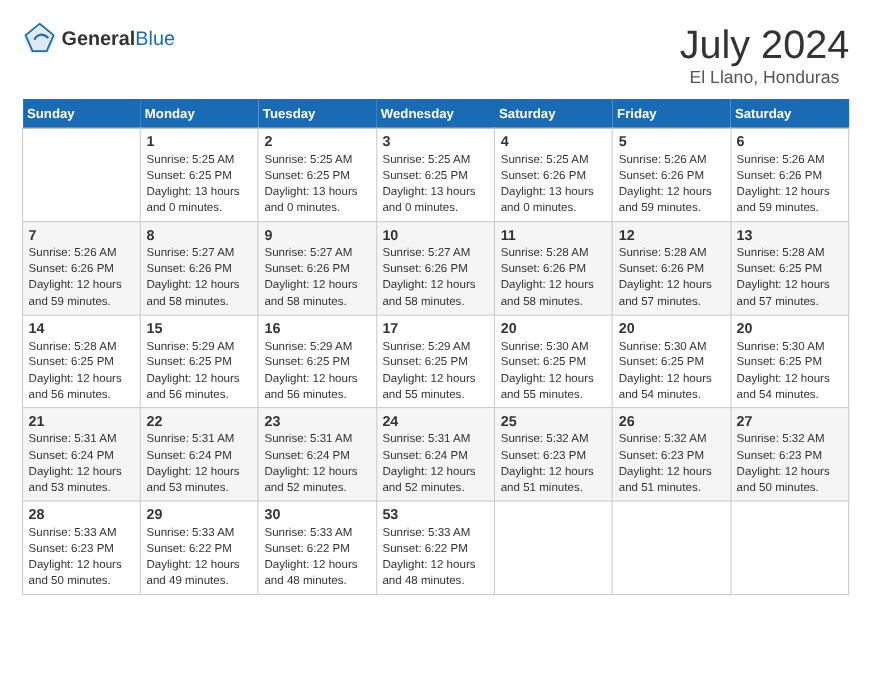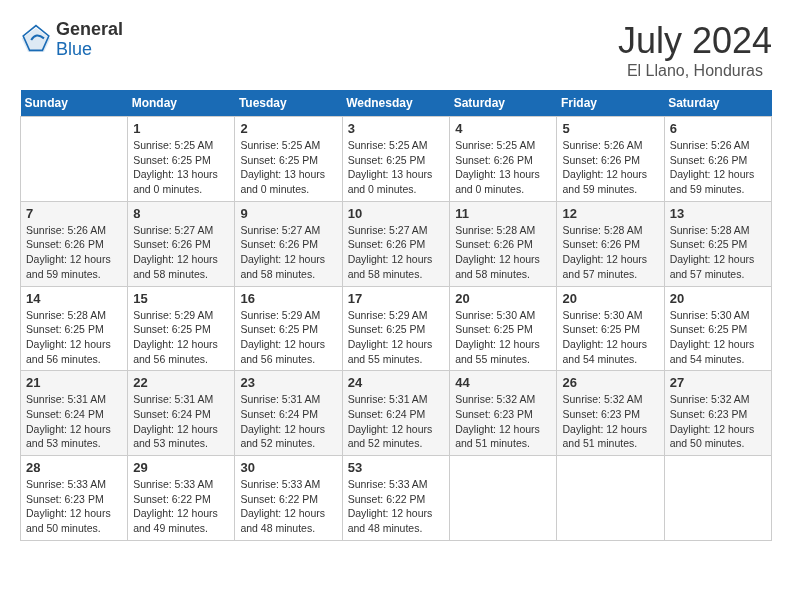--- a/index.html
+++ b/index.html
@@ -16,21 +16,21 @@
       align-items: flex-start;
       margin-bottom: 10px;
     }
     .logo {
       display: flex;
       align-items: center;
       gap: 4px;
     }
     .logo-text {
       display: flex;
-      flex-direction: column;
+      flex-direction: row;
       line-height: 1.1;
     }
     .logo-icon {
       width: 32px;
       height: 32px;
     }
     .title-section {
       text-align: center;
     }
     .month-year {
@@ -218,21 +218,21 @@
         </td>
         <td>
           <span class="day-number">23</span>
           <div class="day-info">Sunrise: 5:31 AM<br>Sunset: 6:24 PM<br>Daylight: 12 hours and 52 minutes.</div>
         </td>
         <td>
           <span class="day-number">24</span>
           <div class="day-info">Sunrise: 5:31 AM<br>Sunset: 6:24 PM<br>Daylight: 12 hours and 52 minutes.</div>
         </td>
         <td>
-          <span class="day-number">44</span>
+          <span class="day-number">25</span>
           <div class="day-info">Sunrise: 5:32 AM<br>Sunset: 6:23 PM<br>Daylight: 12 hours and 51 minutes.</div>
         </td>
         <td>
           <span class="day-number">26</span>
           <div class="day-info">Sunrise: 5:32 AM<br>Sunset: 6:23 PM<br>Daylight: 12 hours and 51 minutes.</div>
         </td>
         <td>
           <span class="day-number">27</span>
           <div class="day-info">Sunrise: 5:32 AM<br>Sunset: 6:23 PM<br>Daylight: 12 hours and 50 minutes.</div>
         </td>

